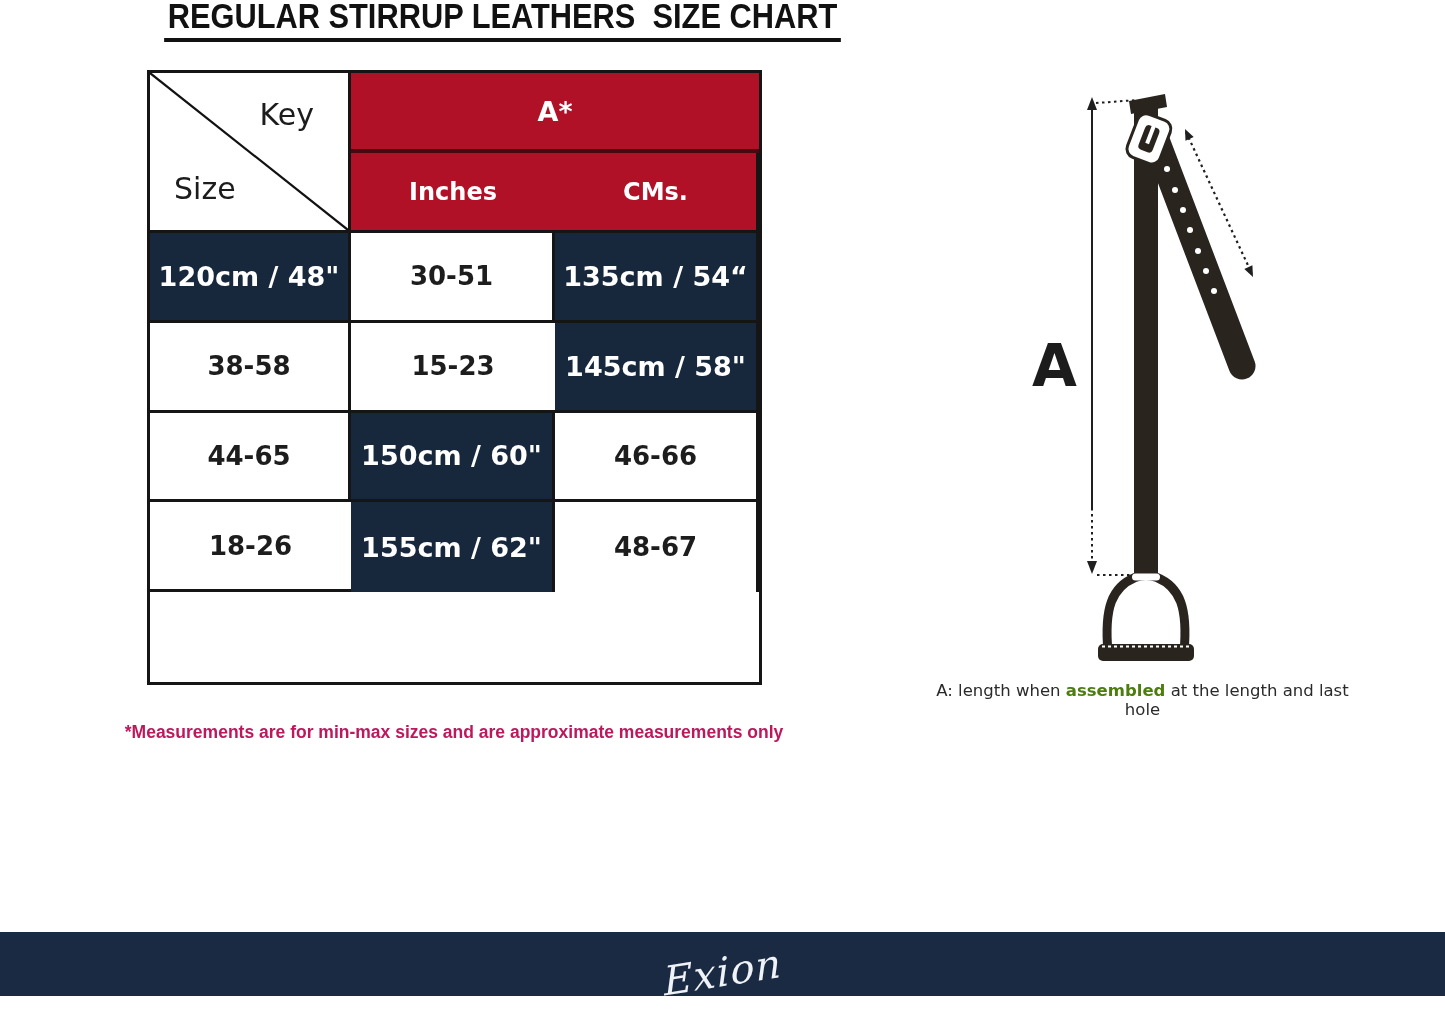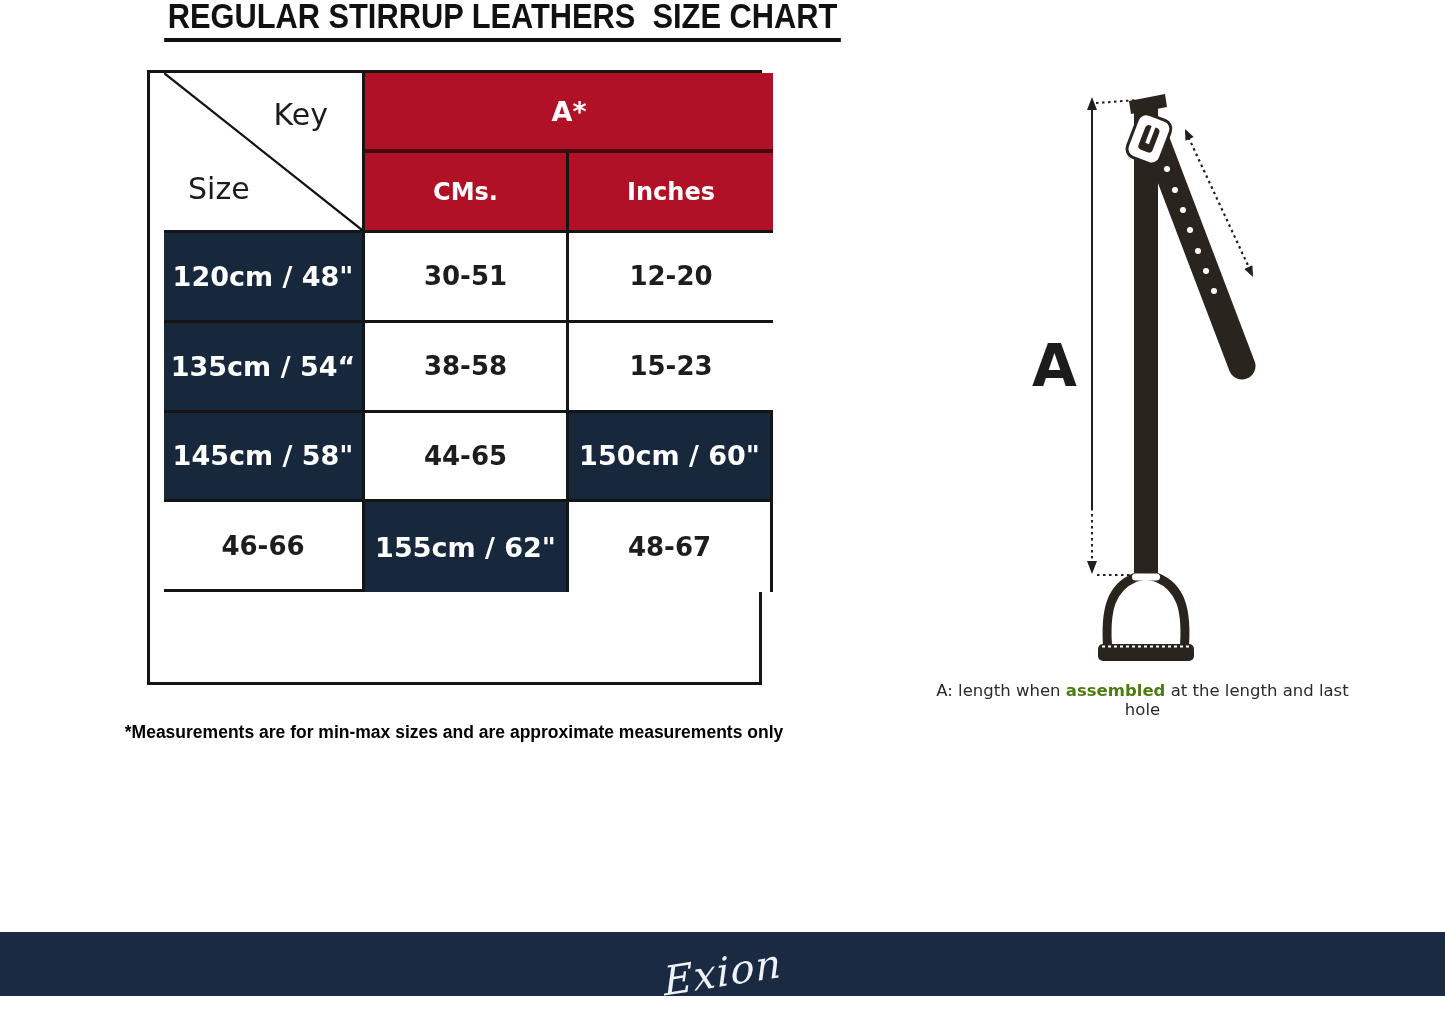--- a/index.html
+++ b/index.html
@@ -15,38 +15,37 @@
     border-bottom:4px solid #111;padding:0 4px 3px 4px;
     transform:scaleX(0.88);transform-origin:center top;line-height:1.05;
   }
   
   .size-table{
     position:absolute;left:147px;top:70px;width:615px;height:615px;box-sizing:border-box;
     border:3px solid var(--border);display:grid;
     grid-template-columns:201px 204px 204px;
     grid-template-rows:80px 80px 1fr 1fr 1fr 1fr 1fr;
     background:#fff;
-    padding-left:14px;
   }
   .cell{display:flex;align-items:center;justify-content:center;box-sizing:border-box;}
   .br{border-right:3px solid var(--border);}
   .bb{border-bottom:3px solid var(--border);}
   .red-cell{background:var(--red);color:#fff;font-weight:bold;}
   .group-h{grid-column:2/4;font-size:27px;border-bottom:4px solid var(--maroon);}
   .sub-h{font-size:24px;}
   .navy-cell{background:var(--navy);color:#fff;font-weight:bold;font-size:27px;}
   .white-cell{background:#fff;color:#1d1d1d;font-weight:bold;font-size:26px;}
   .corner{grid-row:1/3;position:relative;background:#fff;}
   .corner svg{position:absolute;inset:0;width:100%;height:100%;}
   .corner .k{position:absolute;top:24px;right:34px;font-size:30px;color:#1c1c1c;}
   .corner .s{position:absolute;top:98px;left:24px;font-size:30px;color:#1c1c1c;}
   
   .footnote{
     position:absolute;left:118px;top:722px;width:672px;text-align:center;
-    font-family:"Liberation Sans",sans-serif;font-size:17.5px;font-weight:bold;color:#000000;
+    font-family:"Liberation Sans",sans-serif;font-size:17.5px;font-weight:bold;color:#be185d;
   }
   
   .diagram-svg{position:absolute;left:1000px;top:88px;}
   .caption{
     position:absolute;left:920px;top:681px;width:445px;text-align:center;
     font-size:16.5px;color:#2a2a2a;font-weight:normal;
   }
   .caption b{font-weight:bold;color:#4d7c0f;}
   
   .footer{
@@ -72,36 +71,36 @@
     <div class="cell corner br bb">
       <svg viewBox="0 0 201 163" preserveAspectRatio="none">
         <line x1="0" y1="0" x2="201" y2="163" stroke="#111" stroke-width="2.2" vector-effect="non-scaling-stroke"></line>
       </svg>
       <span class="k">Key</span>
       <span class="s">Size</span>
     </div>
 
     <div class="cell red-cell group-h">A*</div>
 
+    <div class="cell red-cell sub-h bb">Inches</div>
     <div class="cell red-cell sub-h br bb">CMs.</div>
-    <div class="cell red-cell sub-h bb">Inches</div>
 
     <div class="cell navy-cell br bb">120cm / 48"</div>
     <div class="cell white-cell br bb">30-51</div>
-    <div class="cell white-cell bb">12-20</div>
 
     <div class="cell navy-cell br bb">135cm / 54“</div>
     <div class="cell white-cell br bb">38-58</div>
     <div class="cell white-cell bb">15-23</div>
 
     <div class="cell navy-cell br bb">145cm / 58"</div>
     <div class="cell white-cell br bb">44-65</div>
 
     <div class="cell navy-cell br bb">150cm / 60"</div>
     <div class="cell white-cell br bb">46-66</div>
+    <div class="cell white-cell bb">18-26</div>
 
     <div class="cell navy-cell br">155cm / 62"</div>
     <div class="cell white-cell br">48-67</div>
   </div>
 
   <div class="footnote">*Measurements are for min-max sizes and are approximate measurements only</div>
 
   <svg class="diagram-svg" width="300" height="590" viewBox="1000 88 300 590">
 
     <g stroke="#1f1f1f" fill="#1f1f1f">

